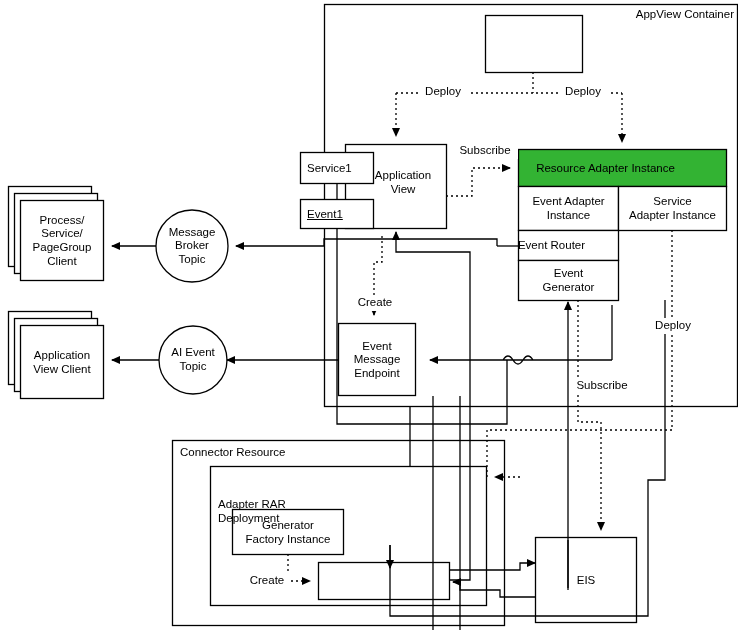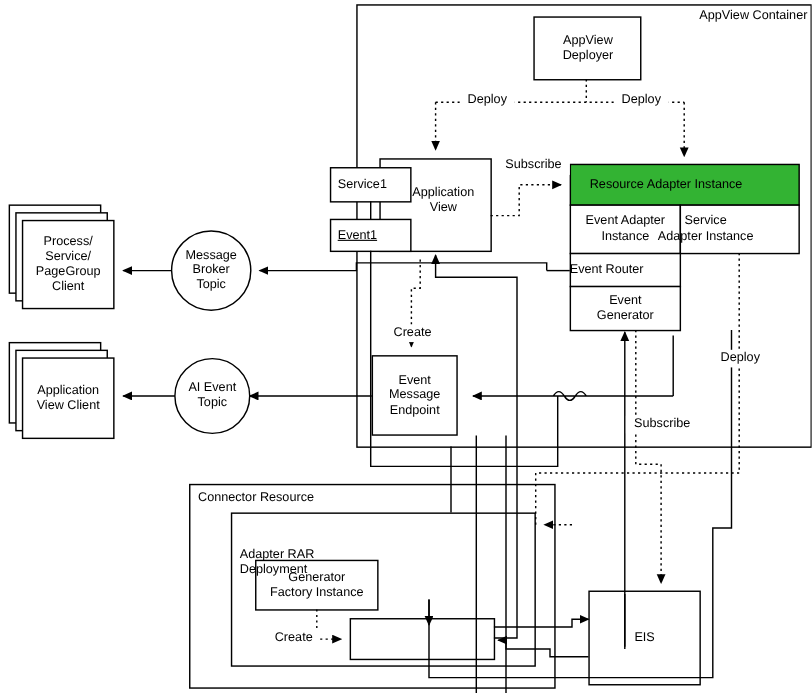--- a/index.html
+++ b/index.html
@@ -115,32 +115,30 @@
 
       <path d="M672,230 L672,430 L487,430 L487,477"></path>
       <path d="M520,477 L495,477" marker-end="url(#ahd)"></path>
 
       <path d="M288,554 L288,581 L310,581" marker-end="url(#ahd)"></path>
     </g>
   </svg>
 
   <div class="lbl" style="left:612px;top:6px;width:122px;height:18px;justify-content:flex-end;">AppView Container</div>
 
-  <div class="lbl" style="left:486px;top:16px;width:97px;height:57px;">AppView
-Deployer</div>
 
   <div class="lbl" style="left:360px;top:166px;width:86px;height:34px;">Application
 View</div>
   <div class="lbl" style="left:301px;top:153px;width:68px;height:31px;justify-content:flex-start;padding-left:6px;box-sizing:border-box;">Service1</div>
   <div class="lbl" style="left:301px;top:200px;width:68px;height:29px;justify-content:flex-start;padding-left:6px;box-sizing:border-box;text-decoration:underline;">Event1</div>
 
   <div class="lbl" style="left:519px;top:150px;width:173px;height:37px;">Resource Adapter Instance</div>
   <div class="lbl" style="left:519px;top:187px;width:99px;height:44px;">Event Adapter
 Instance</div>
-  <div class="lbl" style="left:588px;top:187px;width:107px;height:44px;">Service
+  <div class="lbl" style="left:619px;top:187px;width:107px;height:44px;">Service
 Adapter Instance</div>
   <div class="lbl" style="left:502px;top:231px;width:99px;height:30px;">Event Router</div>
   <div class="lbl" style="left:519px;top:261px;width:99px;height:40px;">Event
 Generator</div>
 
   <div class="lbl" style="left:339px;top:324px;width:76px;height:72px;">Event
 Message
 Endpoint</div>
 
   <div class="lbl" style="left:21px;top:201px;width:82px;height:80px;text-align:center;">Process/

